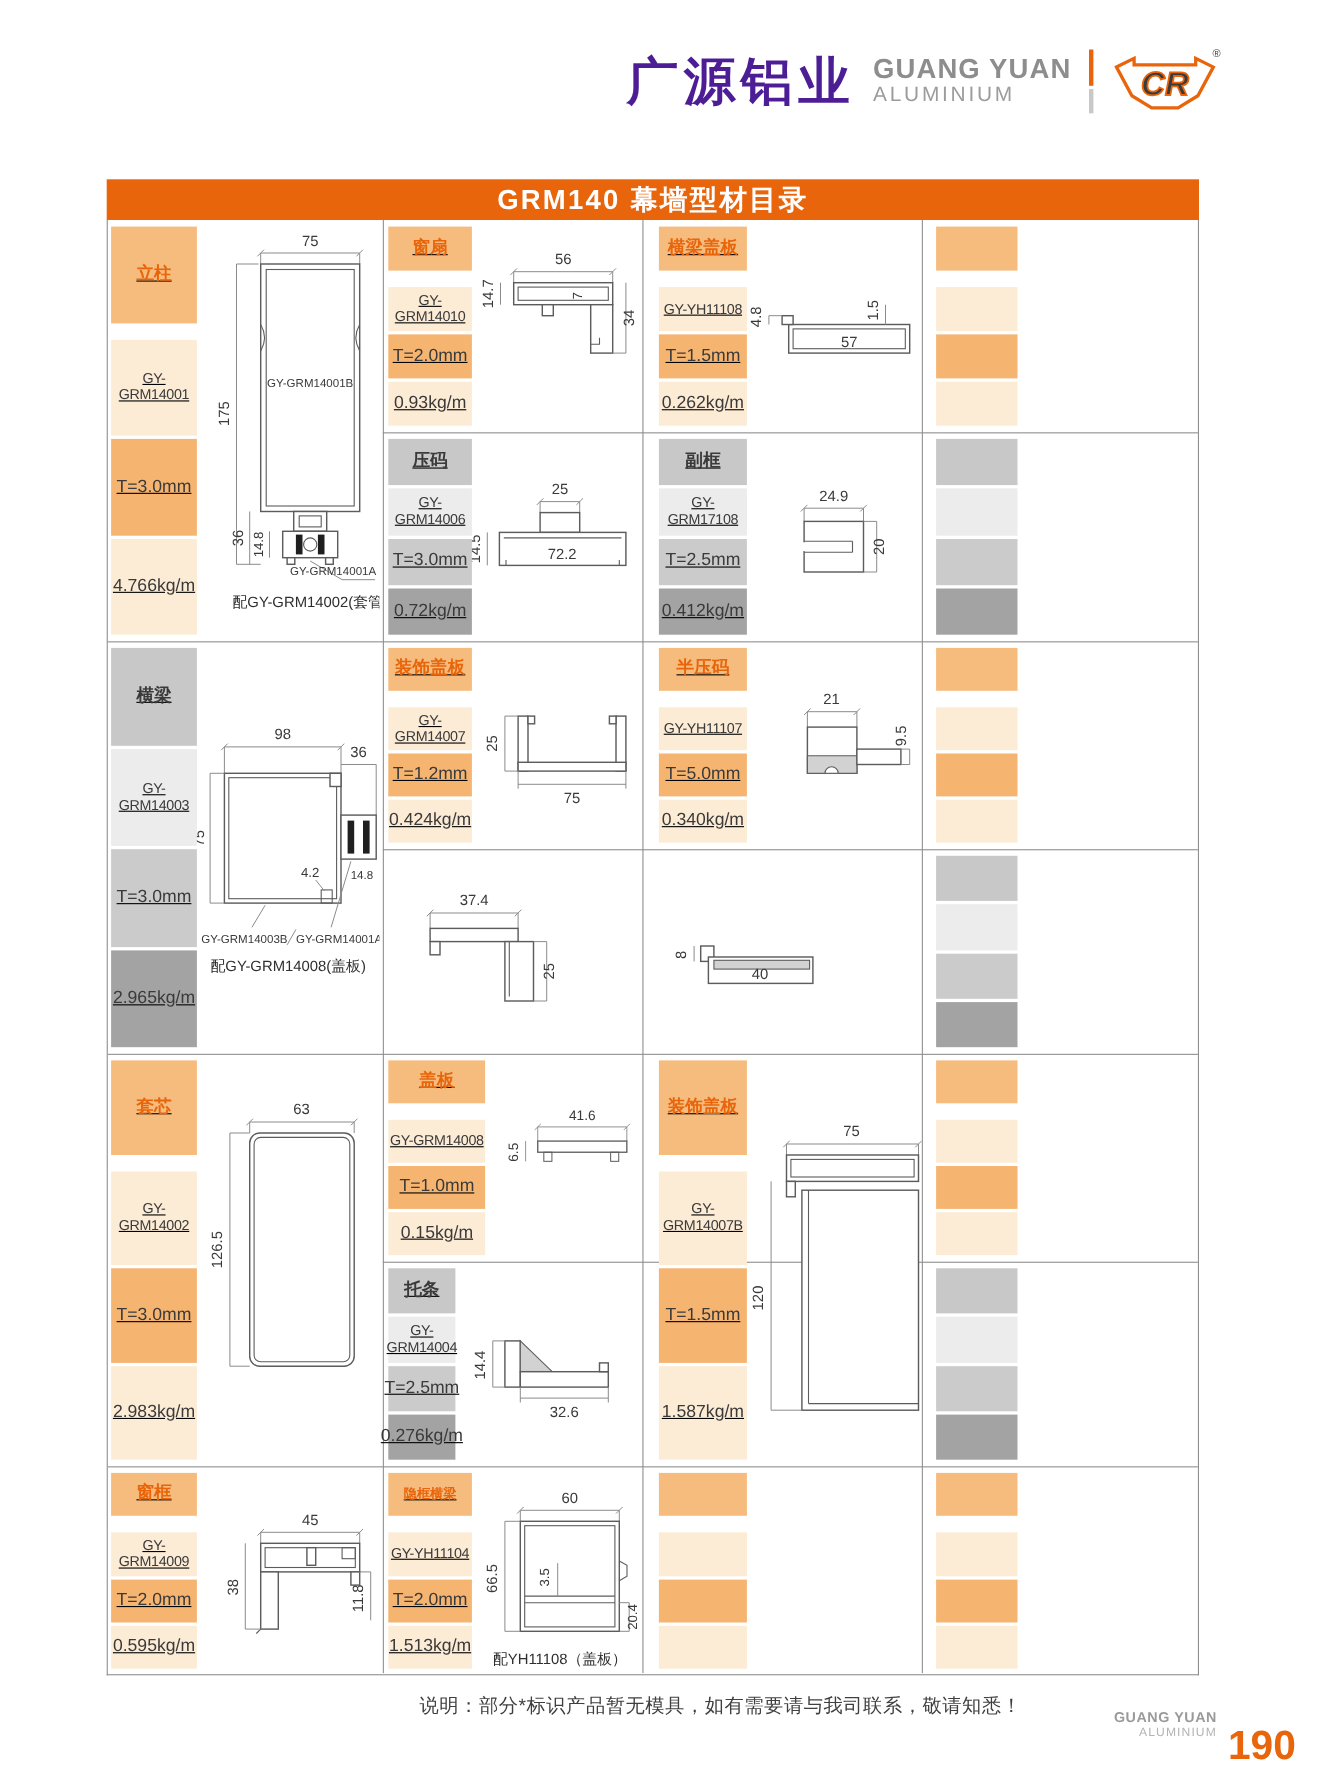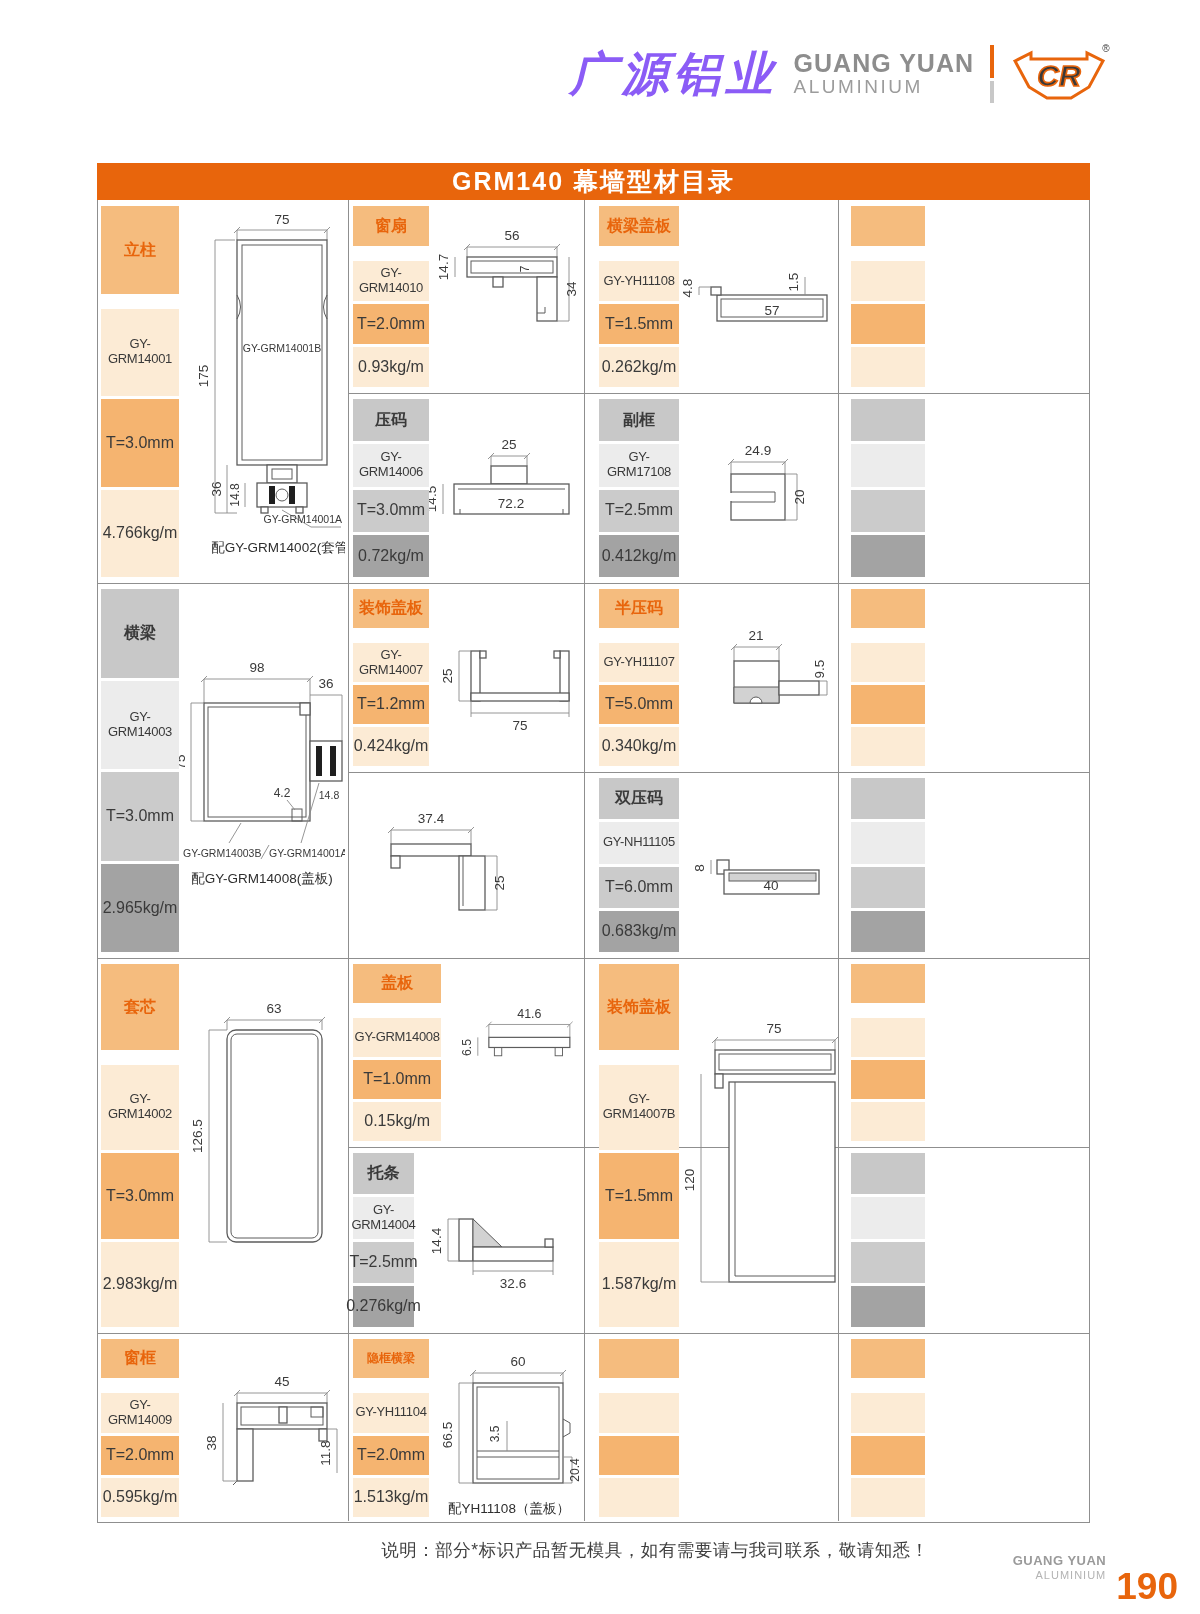--- a/index.html
+++ b/index.html
@@ -1,35 +1,35 @@
 <!DOCTYPE html>
 <html><head>
 <meta charset="utf-8">
 <style>
 html,body{margin:0;padding:0;}
 body{width:1200px;height:1614px;position:relative;background:#fff;font-family:"Liberation Sans","DejaVu Sans",sans-serif;overflow:hidden;}
 
 .brand{position:absolute;top:42px;right:90px;display:flex;align-items:center;gap:16px;}
-.brand-cn{font-size:47px;font-weight:bold;color:#8b5cf6;letter-spacing:5px;font-style:italic;}
+.brand-cn{font-size:47px;font-weight:bold;color:#4c1d95;letter-spacing:5px;}
 .brand-en{display:flex;flex-direction:column;line-height:1.08;}
 .brand-en-1{font-size:25px;font-weight:bold;color:#8d8d8d;letter-spacing:1px;}
 .brand-en-2{font-size:19px;color:#9c9c9c;letter-spacing:2.5px;}
 .brand-bar{width:4px;height:58px;display:flex;flex-direction:column;gap:3px;}
 .brand-bar .t{flex:3;background:#E8650C;}
 .brand-bar .b{flex:2;background:#c8c8c8;}
 
 .catalog{position:absolute;left:97px;top:163px;width:993px;height:1360px;}
 .title-bar{position:absolute;left:0;top:0;width:993px;height:37px;background:#E8650C;color:#fff;display:flex;align-items:center;justify-content:center;font-size:25px;font-weight:bold;letter-spacing:2px;}
 .grid{position:absolute;left:0;top:37px;width:993px;height:1323px;border:1px solid #8f8f8f;border-top:none;box-sizing:border-box;}
 .vline,.hline,.hline2{position:absolute;background:#8f8f8f;}
 .vline{width:1px;top:0;height:1321px;}
 .hline{height:1px;left:0;width:991px;}
 .hline2{height:1px;left:250px;width:741px;}
 .sec{position:absolute;display:flex;}
-.bands{display:flex;flex-direction:column;gap:3px;padding:6px 0;box-sizing:border-box;height:100%;}
+.bands{display:flex;flex-direction:column;gap:3px;padding:6px 0;box-sizing:border-box;height:100%;text-decoration:underline;}
 .band{flex:1;display:flex;align-items:center;justify-content:center;text-align:center;line-height:1.15;color:#3a3a3a;}
 .orange .hd{background:#F5BC7E;color:#E8650C;font-weight:bold;font-size:16px;}
 .orange .md{background:#FCEBD5;margin-top:12px;}
 .orange .th{background:#F5B470;}
 .orange .wt{background:#FCEBD5;}
 .gray .hd{background:#C8C8C8;color:#3a3a3a;font-weight:bold;font-size:16px;}
 .gray .md{background:#ECECEC;}
 .gray .th{background:#CBCBCB;}
 .gray .wt{background:#a3a3a3;}
 .md{font-size:13px;letter-spacing:-0.3px;}
@@ -335,26 +335,20 @@
         <path d="M71,118 a6 6 0 0 1 12 0 z" fill="#fff" stroke="#5c5c5c" stroke-width="1"></path>
         <rect class="p" x="100" y="96" width="40" height="14"></rect>
         <line class="dl" x1="148" y1="96" x2="148" y2="110"></line>
           <line class="dl" x1="140" y1="96" x2="148" y2="96"></line>
           <line class="dl" x1="140" y1="110" x2="148" y2="110"></line>
         <text class="dim" transform="rotate(-90 145 84)" x="145" y="84" text-anchor="middle">9.5</text>
       </svg>
     </div>
 
     <div class="sec gray" style="left:501px;top:572px;width:239px;height:186px">
-      <div class="bands" style="width:80px">
-        <div class="band hd">双压码</div>
-        <div class="band md">GY-NH11105</div>
-        <div class="band th">T=6.0mm</div>
-        <div class="band wt">0.683kg/m</div>
-      </div>
       <svg width="159" height="186" viewBox="0 0 159 186" style="margin-top:2px">
         <rect class="p" x="38" y="86" width="12" height="14"></rect>
         <rect class="p" x="45" y="96" width="95" height="24"></rect>
         <rect class="gry" x="50" y="99" width="87" height="8"></rect>
         <line class="dl" x1="32" y1="86" x2="32" y2="100"></line>
         <text class="dim" transform="rotate(-90 25 94)" x="25" y="94" text-anchor="middle">8</text>
         <text class="dim" x="92" y="116" text-anchor="middle">40</text>
       </svg>
     </div>
 

